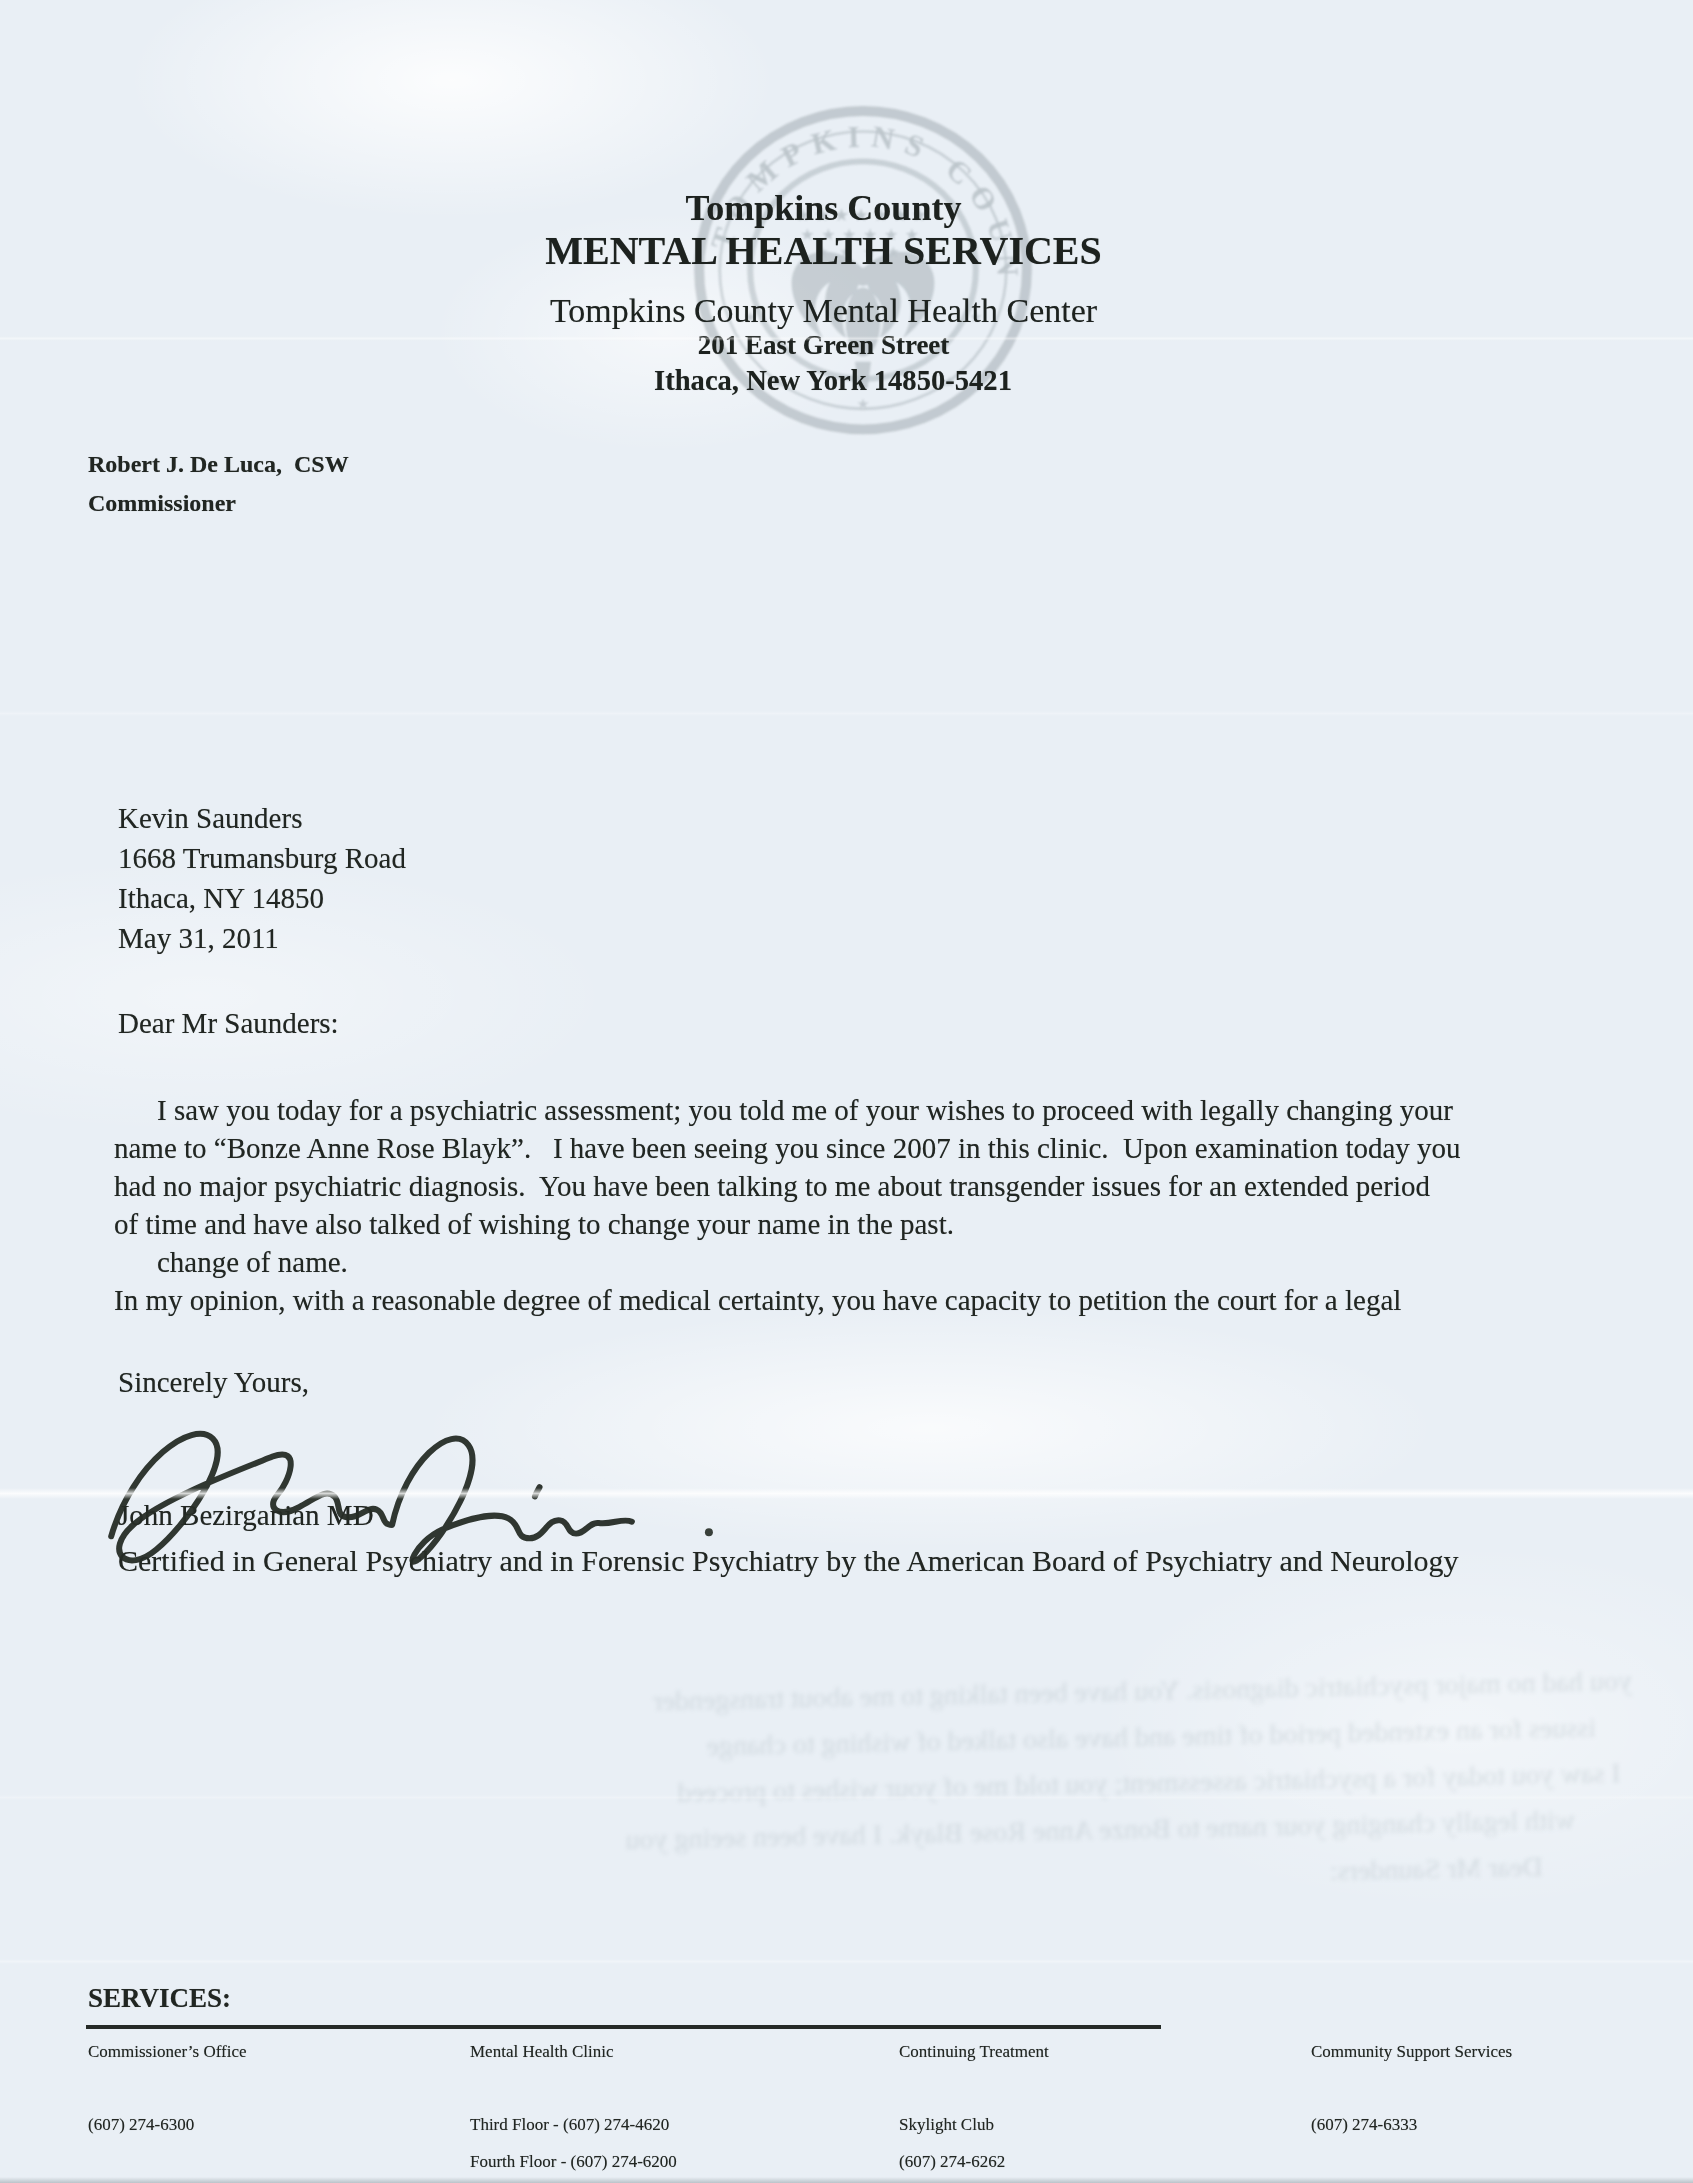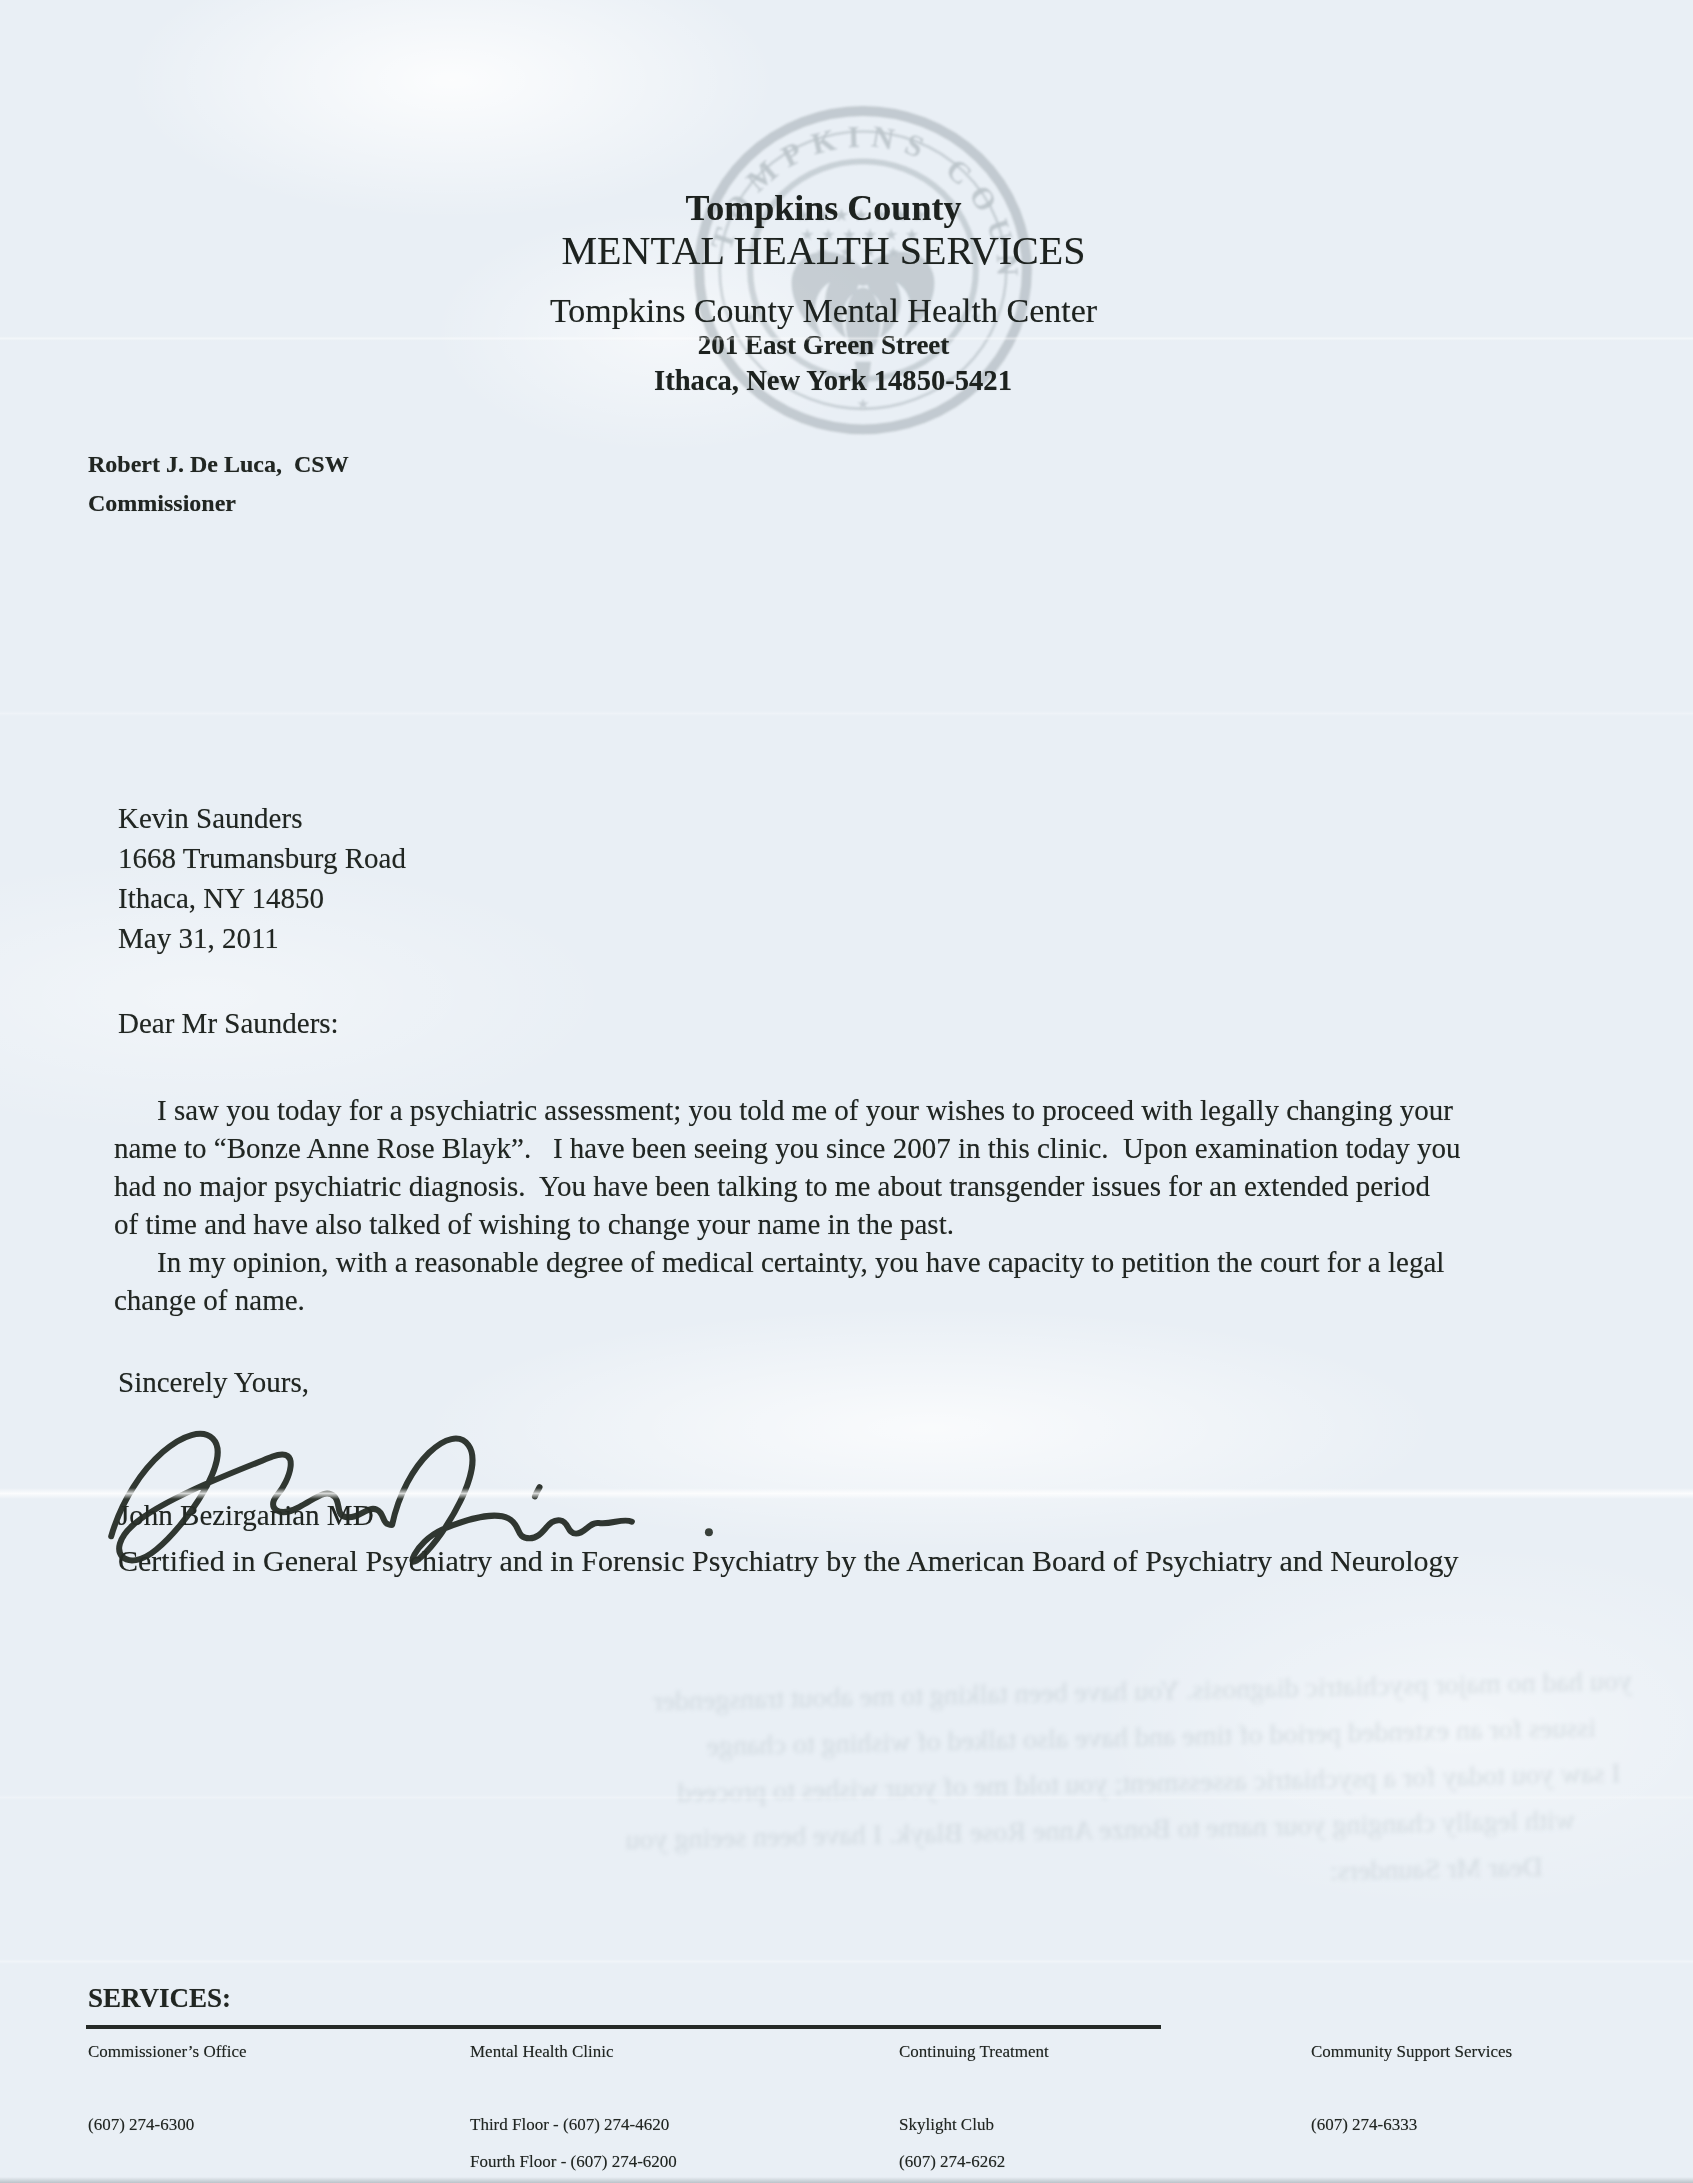--- a/index.html
+++ b/index.html
@@ -25,21 +25,21 @@
   
   .seal {
     left: 687px; top: 103px; width: 352px; height: 335px;
     z-index: 1; opacity: 0.55;
   }
   .lh-text {
     left: 0; right: 46px; top: 188px; text-align: center; z-index: 2;
     color: #1d221f;
   }
   .lh-org1 { font-size: 36px; font-weight: bold; line-height: 41px; }
-  .lh-org2 { font-size: 40px; font-weight: normal; line-height: 44px; margin-bottom: 20px; }
+  .lh-org2 { font-size: 40px; font-weight: bold; line-height: 44px; margin-bottom: 20px; }
   .lh-facility { font-size: 34px; font-weight: normal; line-height: 35px; }
   .lh-street { font-size: 27px; font-weight: bold; line-height: 35px; }
   .lh-city { font-size: 28.6px; font-weight: bold; line-height: 36px; padding-left: 19px; }
 
   
   .official-block { left: 88px; top: 449px; z-index: 2; }
   .official-name { font-size: 24px; font-weight: bold; line-height: 31px; }
   .official-title { font-size: 24px; font-weight: bold; line-height: 31px; margin-top: 8px; }
   .fax-block { left: 1295px; top: 449px; width: 252px; text-align: center; z-index: 2; }
   .fax-label { font-size: 24px; font-weight: bold; line-height: 31px; }
@@ -167,22 +167,22 @@
   <div class="abs body-text">
     <div class="para">
 
     <div class="body-line ink">I saw you today for a psychiatric assessment; you told me of your wishes to proceed with legally changing your</div>
         <div class="body-line ink">name to “Bonze Anne Rose Blayk”.   I have been seeing you since 2007 in this clinic.  Upon examination today you</div>
         <div class="body-line ink">had no major psychiatric diagnosis.  You have been talking to me about transgender issues for an extended period</div>
         <div class="body-line ink">of time and have also talked of wishing to change your name in the past.</div>
       </div>
     <div class="para">
 
-    <div class="body-line ink">In my opinion, with a reasonable degree of medical certainty, you have capacity to petition the court for a legal</div>
-        <div class="body-line ink">change of name.</div>
+    <div class="body-line ink">change of name.</div>
+        <div class="body-line ink">In my opinion, with a reasonable degree of medical certainty, you have capacity to petition the court for a legal</div>
       </div>
   </div>
 
   <div class="abs closing ink">Sincerely Yours,</div>
 
   <svg class="abs signature-svg" viewBox="0 0 1060 290" xmlns="http://www.w3.org/2000/svg">
     <g stroke="#262c26" stroke-width="9" fill="none" stroke-linecap="round" stroke-linejoin="round" opacity="0.95">
       <path d="M 62 232
                C 95 120, 185 55, 215 85
                C 245 115, 175 215, 130 252

